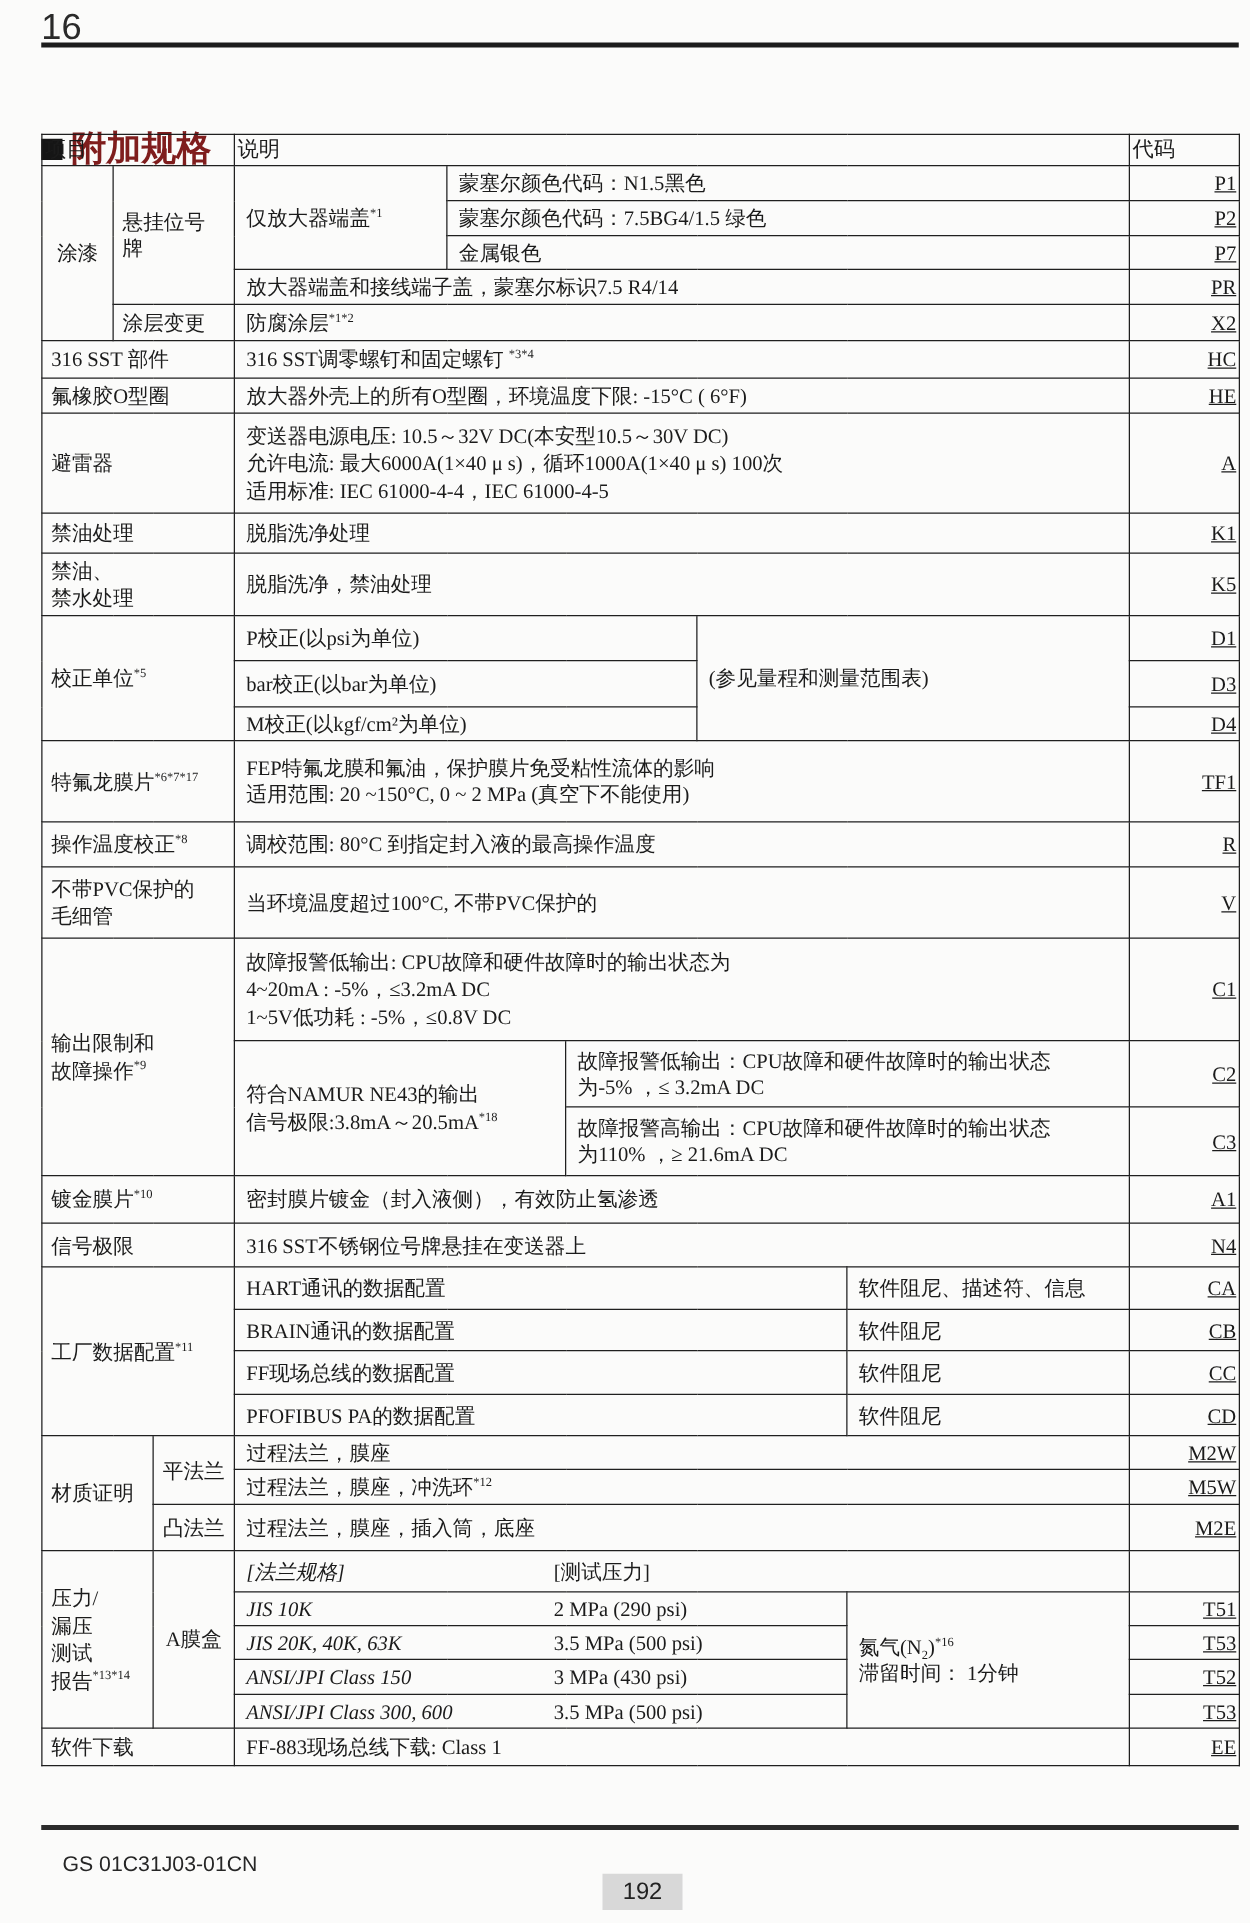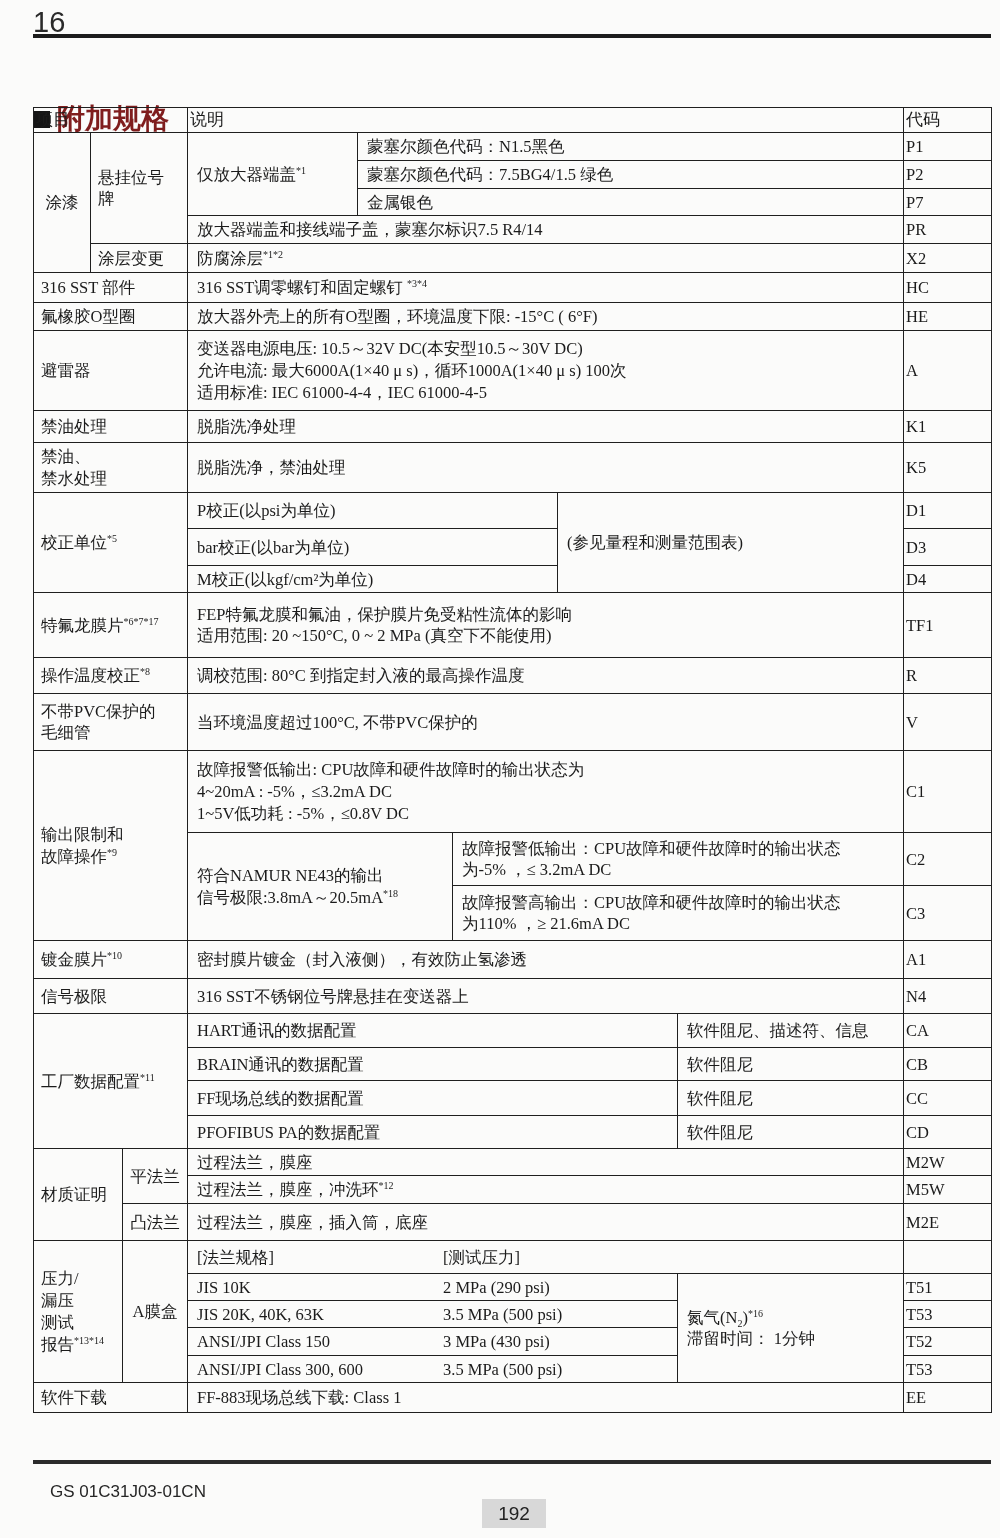--- a/index.html
+++ b/index.html
@@ -37,26 +37,26 @@
   }
   table.spec td {
     border:1.6px solid #1f1f1f;
     padding:2px 9px;
     vertical-align:middle;
     text-align:left;
     white-space:pre-line;
     overflow:hidden;
   }
   table.spec td.hd { text-align:left; font-size:17px; padding:1px 2px; }
-  table.spec td.code { text-align:left; padding:1px 2px; }
+  table.spec td.code { text-align:right; padding:1px 2px;text-decoration:underline; }
   table.spec td.ctr { text-align:center; padding:2px 3px; }
   table.spec td.itm { padding-left:7px; }
   sup { font-size:10px; line-height:0; }
   sub { font-size:10px; line-height:0; }
-  .fl { display:inline-block; width:246px; white-space:pre; vertical-align:top; }
+  .fl { display:inline-block; width:246px; white-space:pre; vertical-align:top;font-style:italic; }
   .pv { display:inline-block; white-space:pre; vertical-align:top; }
   .foot-rule {
     position:absolute; left:33px; top:1460px;
     width:958px; height:4px; background:#2b2b2b;
   }
   .doc-number {
     position:absolute; left:50px; top:1482px;
     font-family:"Liberation Sans","DejaVu Sans",sans-serif;
     font-size:17px; color:#262626;
   }

